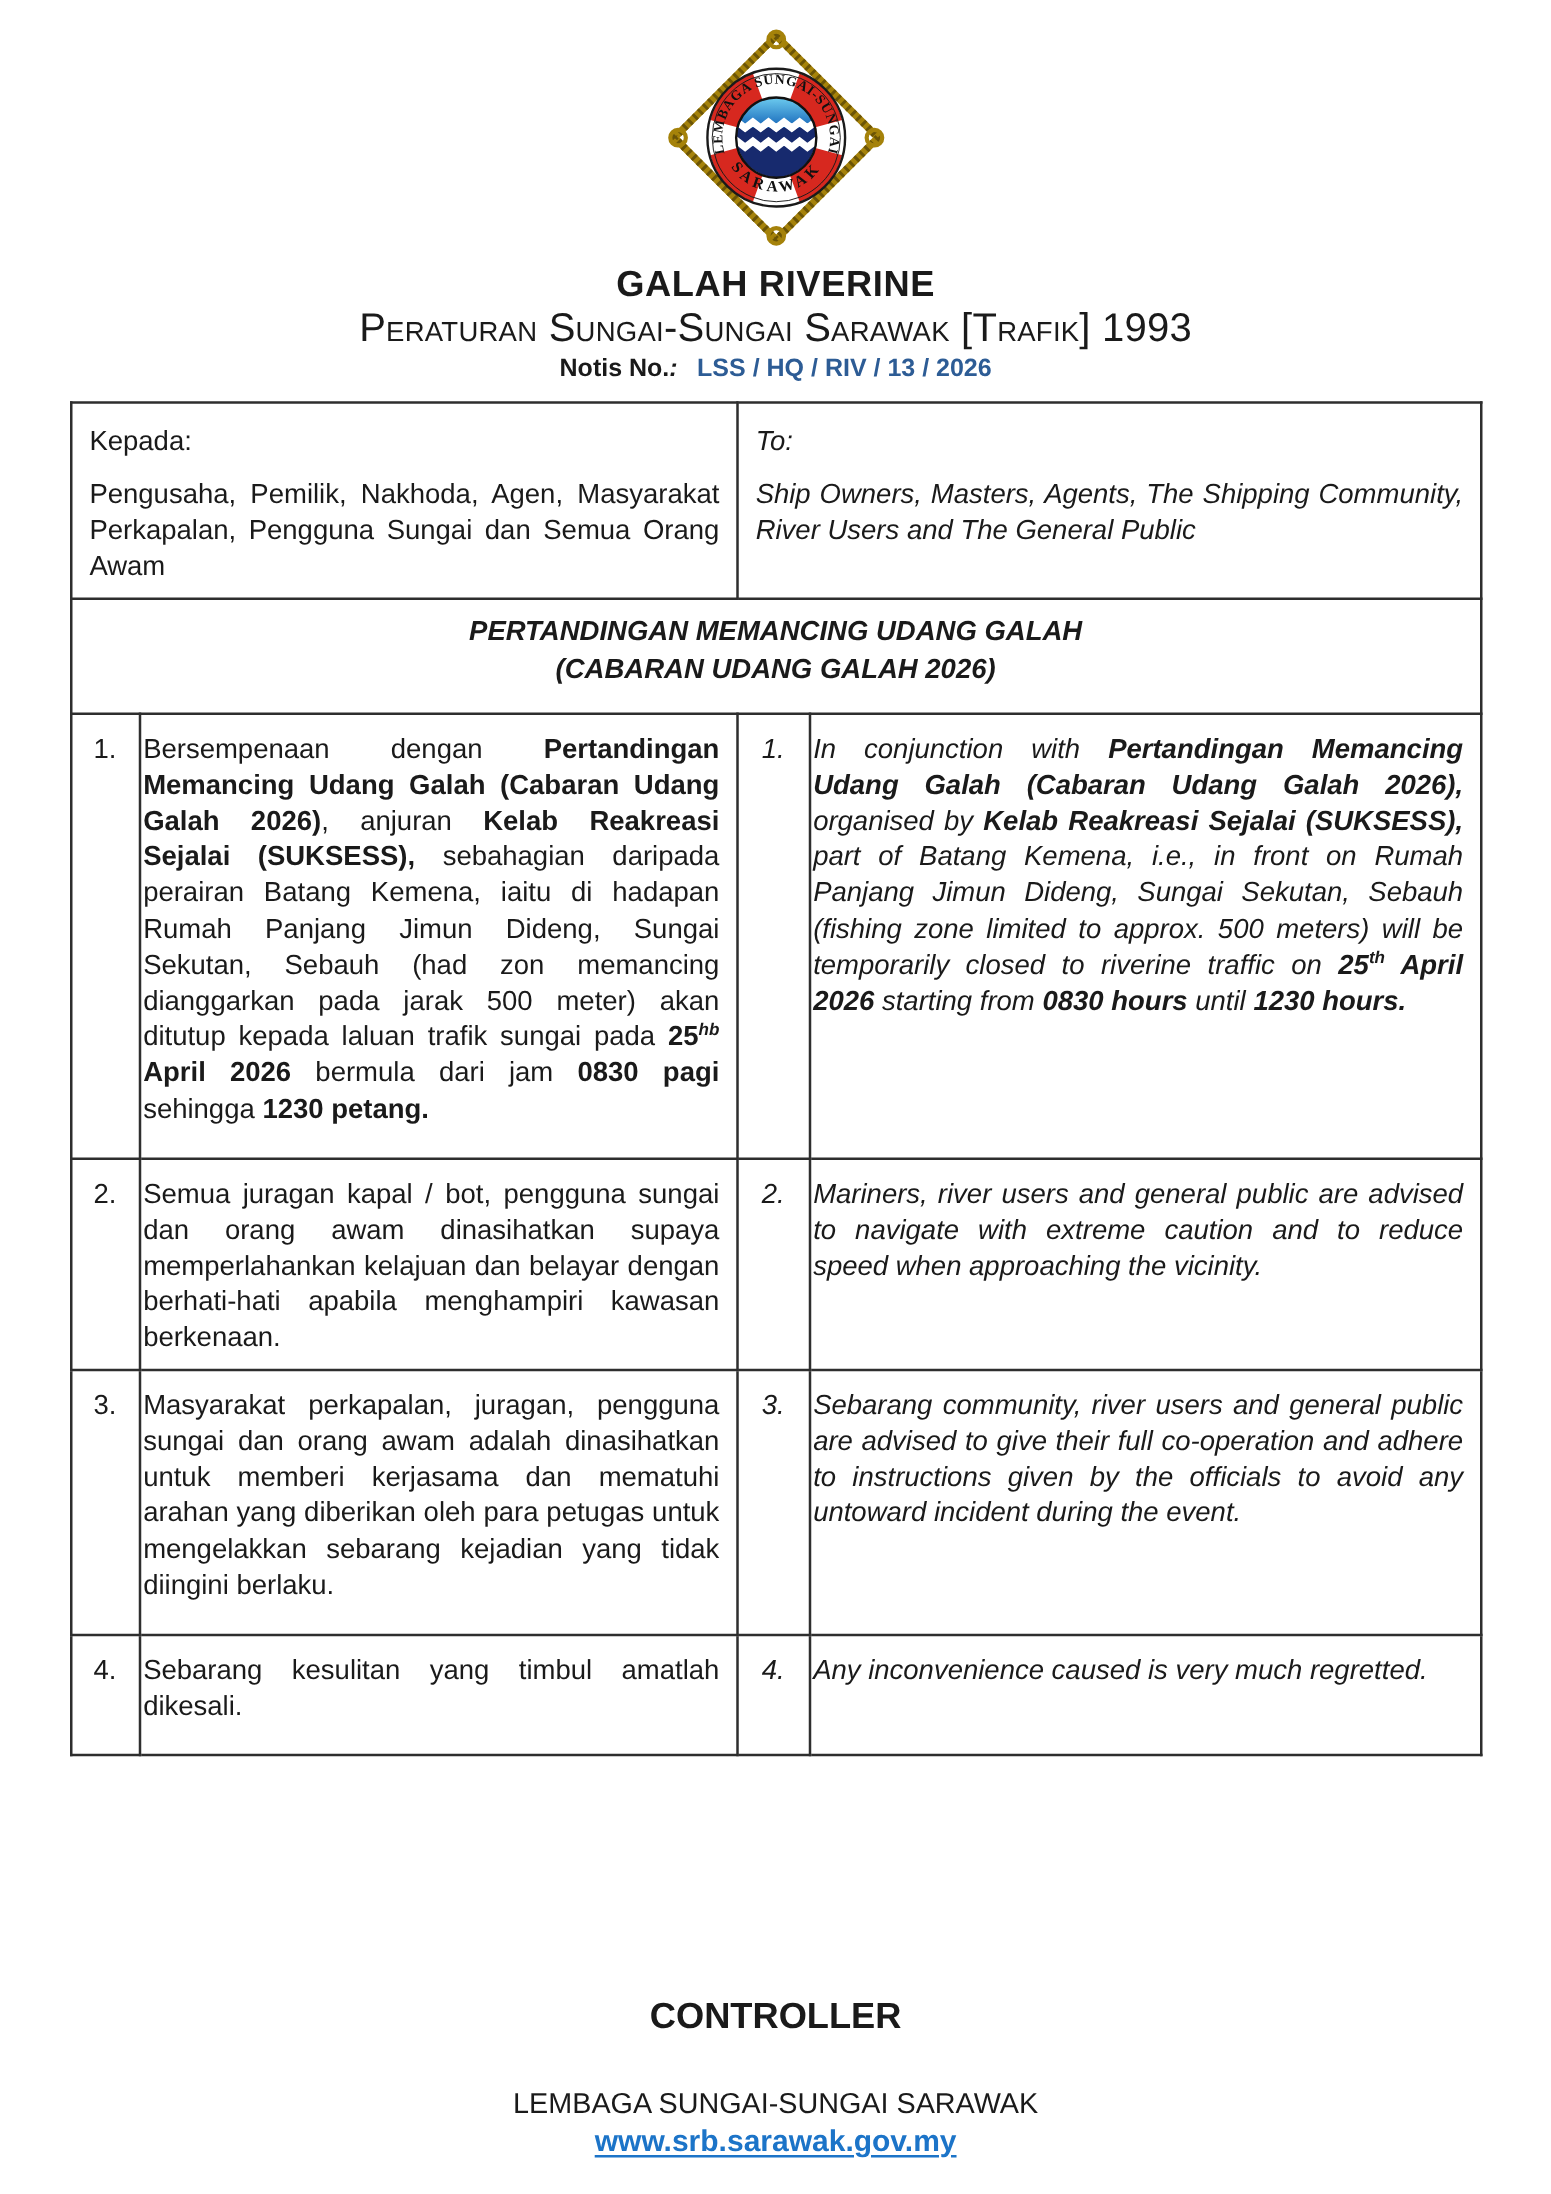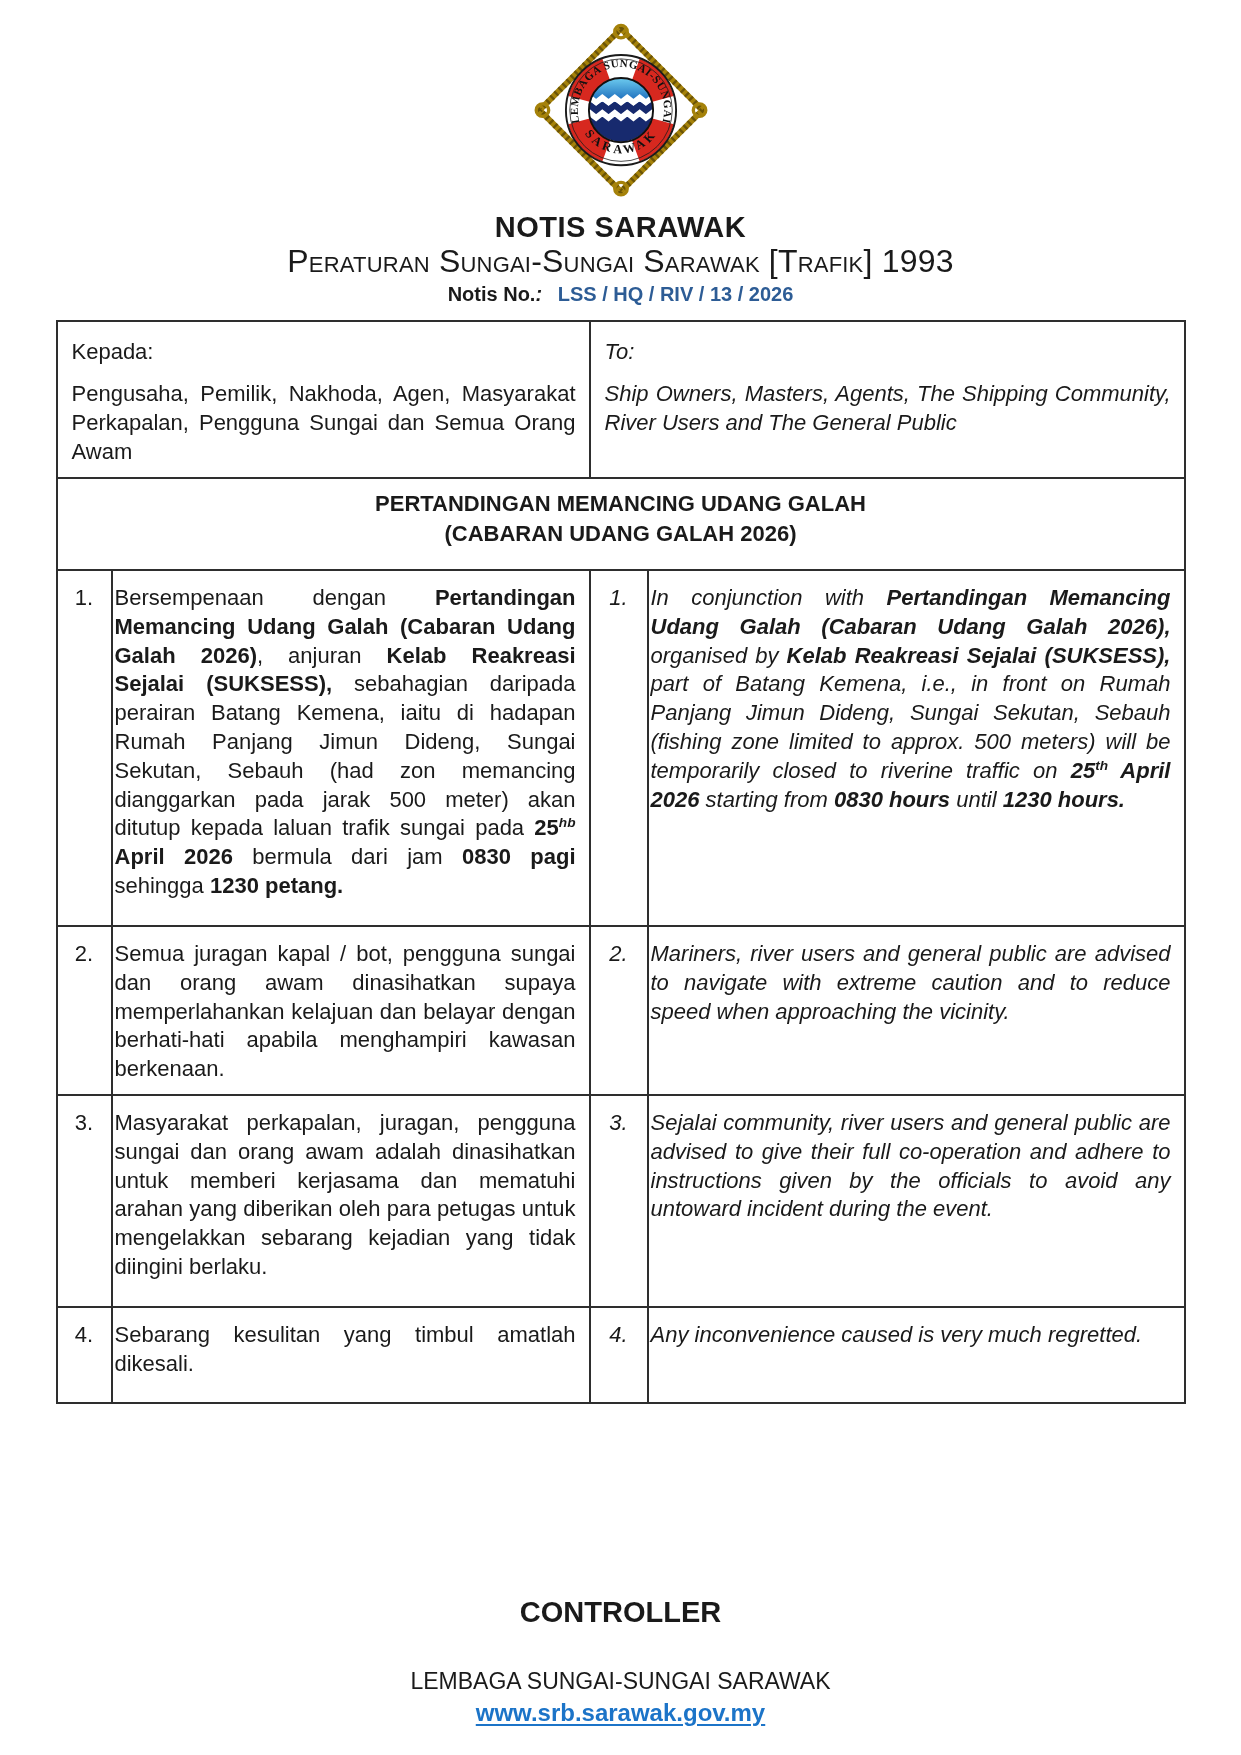--- a/index.html
+++ b/index.html
@@ -41,21 +41,21 @@
     font-size: 22px;
     line-height: 1.31;
   }
   td.num {
     text-align: center; padding-top: 13px; font-size: 22px;
   }
   td.body-cell { padding: 13px 13px 10px 2px; text-align: justify; margin-left: 32px; }
   td.en-cell, td.en-num { font-style: italic; }
 
   tr.row-addressee { height: 148px; }
-  tr.row-subject { height: 92px; }
+  tr.row-subject { height: 92px; font-style: italic; }
   tr.row-item-1 { height: 356px; }
   tr.row-item-2 { height: 167px; }
   tr.row-item-3 { height: 212px; }
   tr.row-item-4 { height: 96px; }
 
   td.addr-cell { padding: 16px 13px 10px 14px; text-align: justify; }
   .addr-label { margin-bottom: 14px; }
 
   td.subject-cell {
     text-align: center; vertical-align: middle;
@@ -129,21 +129,21 @@
     <text font-family="Liberation Serif, DejaVu Serif, serif" font-size="11.5" font-weight="bold" fill="#111111" letter-spacing="0.6">
       <textPath href="#topTextArc" startOffset="50%" text-anchor="middle">LEMBAGA SUNGAI-SUNGAI</textPath>
     </text>
     <text font-family="Liberation Serif, DejaVu Serif, serif" font-size="13" font-weight="bold" fill="#111111" letter-spacing="3.5">
       <textPath href="#bottomTextArc" startOffset="50%" text-anchor="middle">SARAWAK</textPath>
     </text>
   </svg>
 </div>
 
 <div class="doc-head">
-  <div class="doc-title">NOTIS SARAWAK</div>
+  <div class="doc-title">GALAH RIVERINE</div>
   <div class="doc-subtitle">Peraturan Sungai-Sungai Sarawak [Trafik] 1993</div>
   <div class="doc-noticeno">
     <span>Notis No.</span><span class="colon">:</span>
     <span class="no-value">LSS / HQ / RIV / 13 / 2026</span>
   </div>
 </div>
 
 <table class="notice">
   <colgroup>
     <col style="width:55px">
@@ -177,21 +177,21 @@
     <tr class="row-item-2">
       <td class="num">2.</td>
       <td class="body-cell my-cell"><span>Semua juragan kapal / bot, pengguna sungai dan orang awam dinasihatkan supaya memperlahankan kelajuan dan belayar dengan berhati-hati apabila menghampiri kawasan berkenaan.</span></td>
       <td class="num en-num">2.</td>
       <td class="body-cell en-cell"><span>Mariners, river users and general public are advised to navigate with extreme caution and to reduce speed when approaching the vicinity.</span></td>
     </tr>
     <tr class="row-item-3">
       <td class="num">3.</td>
       <td class="body-cell my-cell"><span>Masyarakat perkapalan, juragan, pengguna sungai dan orang awam adalah dinasihatkan untuk memberi kerjasama dan mematuhi arahan yang diberikan oleh para petugas untuk mengelakkan sebarang kejadian yang tidak diingini berlaku.</span></td>
       <td class="num en-num">3.</td>
-      <td class="body-cell en-cell"><span>Sejalai community, river users and general public are advised to give their full co-operation and adhere to instructions given by the officials to avoid any untoward incident during the event.</span></td>
+      <td class="body-cell en-cell"><span>Sebarang community, river users and general public are advised to give their full co-operation and adhere to instructions given by the officials to avoid any untoward incident during the event.</span></td>
     </tr>
     <tr class="row-item-4">
       <td class="num">4.</td>
       <td class="body-cell my-cell"><span>Sebarang kesulitan yang timbul amatlah dikesali.</span></td>
       <td class="num en-num">4.</td>
       <td class="body-cell en-cell"><span>Any inconvenience caused is very much regretted.</span></td>
     </tr>
   </tbody>
 </table>
 

